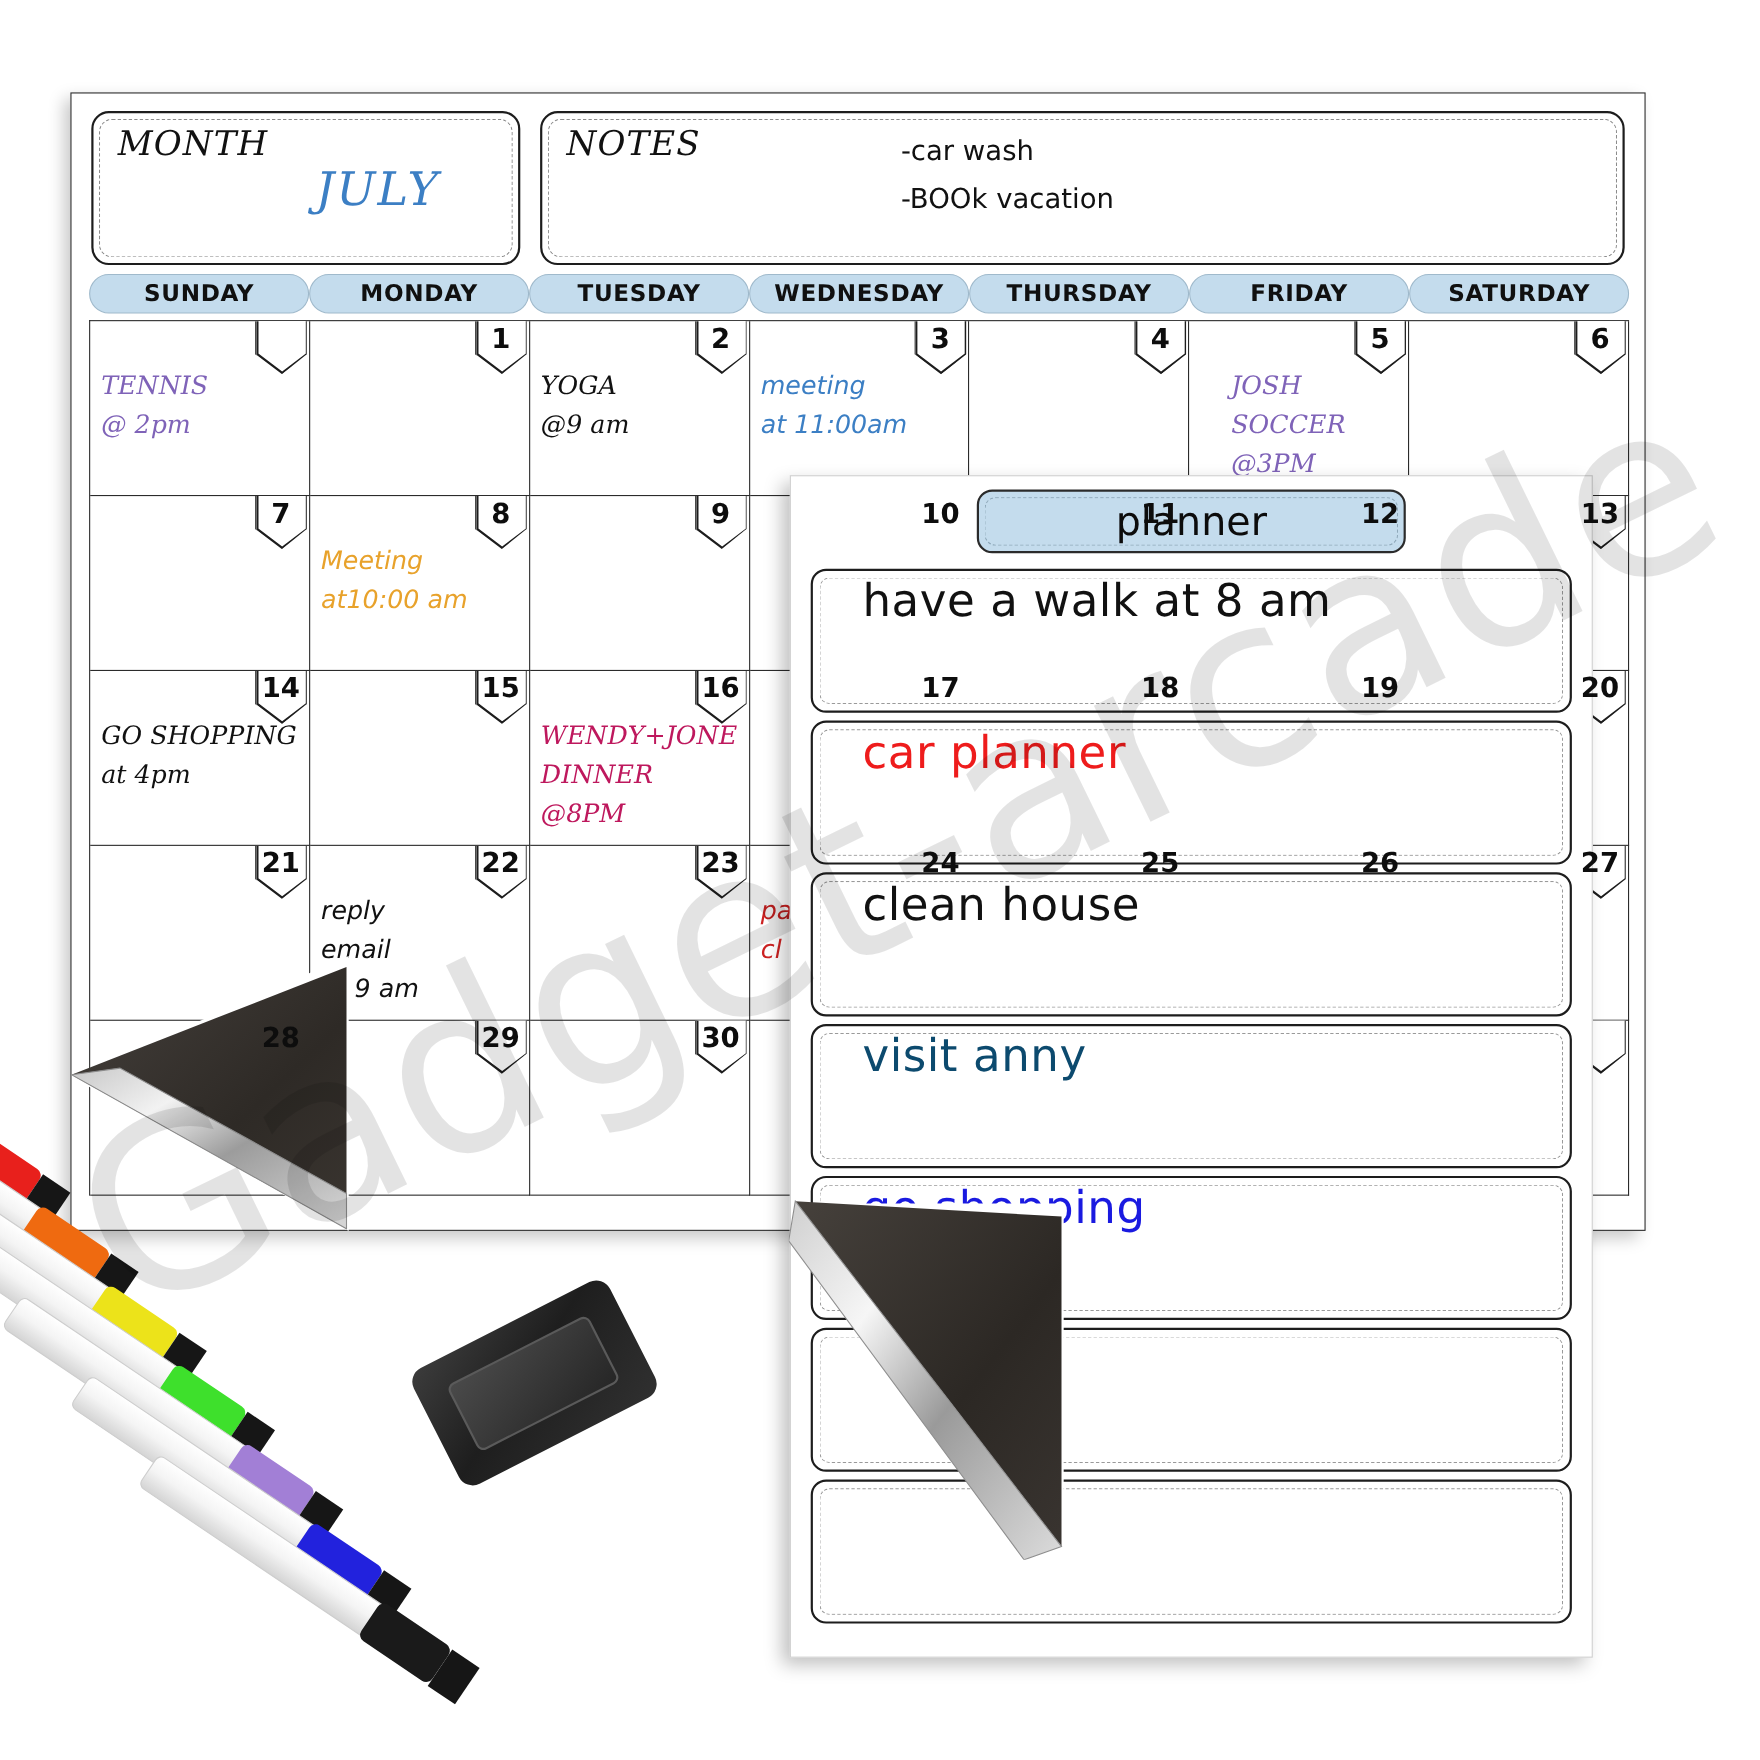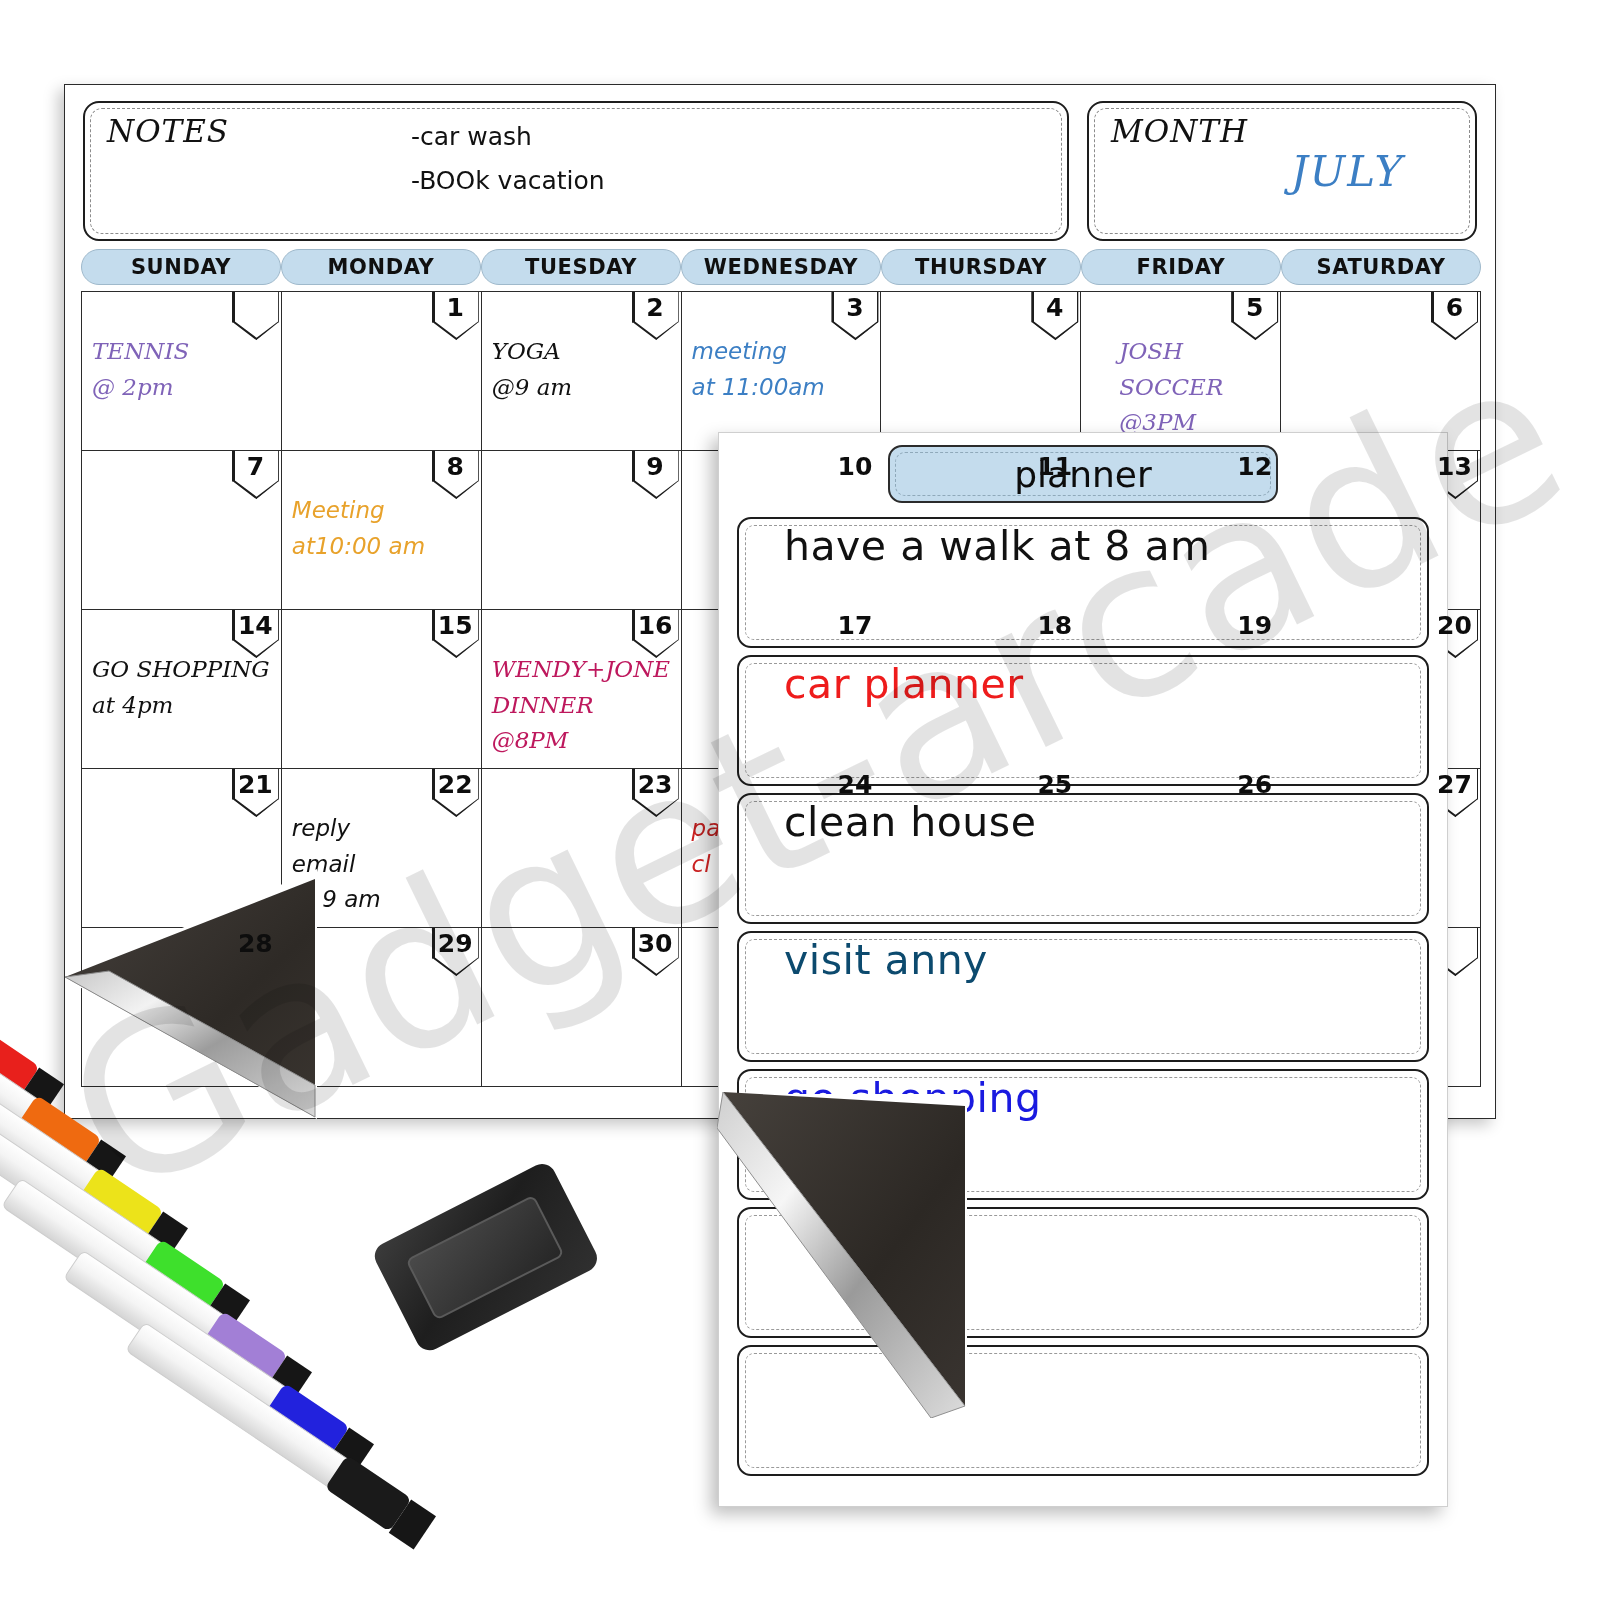--- a/index.html
+++ b/index.html
@@ -243,34 +243,34 @@
 </style>
 </head>
 <body>
 
 <div id="stage">
 
   <div id="calendar-board">
 
     <div class="cal-top">
 
+      <div class="field-box" id="month-box">
+        <div class="inner-dash">
+          <span class="field-label">MONTH</span>
+          <span id="month-value">JULY</span>
+        </div>
+      </div>
+
       <div class="field-box" id="notes-box">
         <div class="inner-dash">
           <span class="field-label">NOTES</span>
           <div id="notes-lines">
               <div>-car wash</div>
               <div>-BOOk vacation</div>
             </div>
-        </div>
-      </div>
-
-      <div class="field-box" id="month-box">
-        <div class="inner-dash">
-          <span class="field-label">MONTH</span>
-          <span id="month-value">JULY</span>
         </div>
       </div>
 
     </div>
 
     <div id="weekday-row">
         <div class="weekday-pill">SUNDAY</div>
         <div class="weekday-pill">MONDAY</div>
         <div class="weekday-pill">TUESDAY</div>
         <div class="weekday-pill">WEDNESDAY</div>

